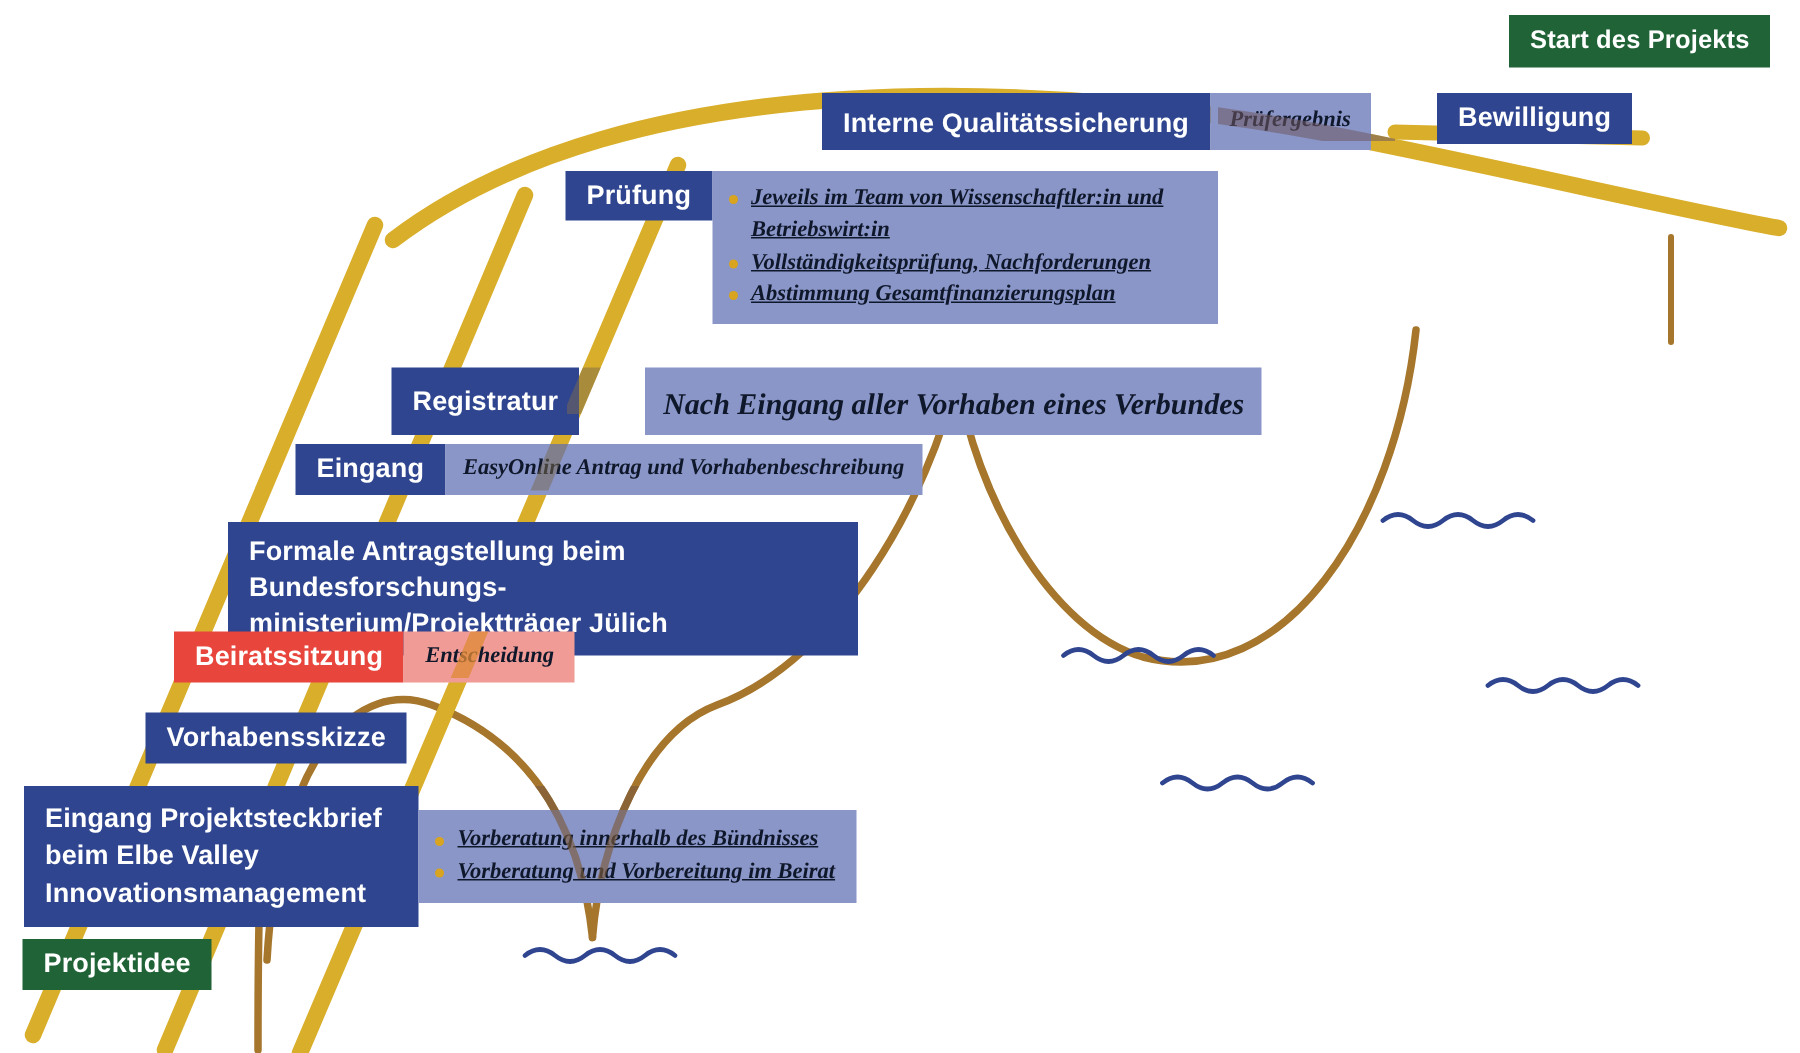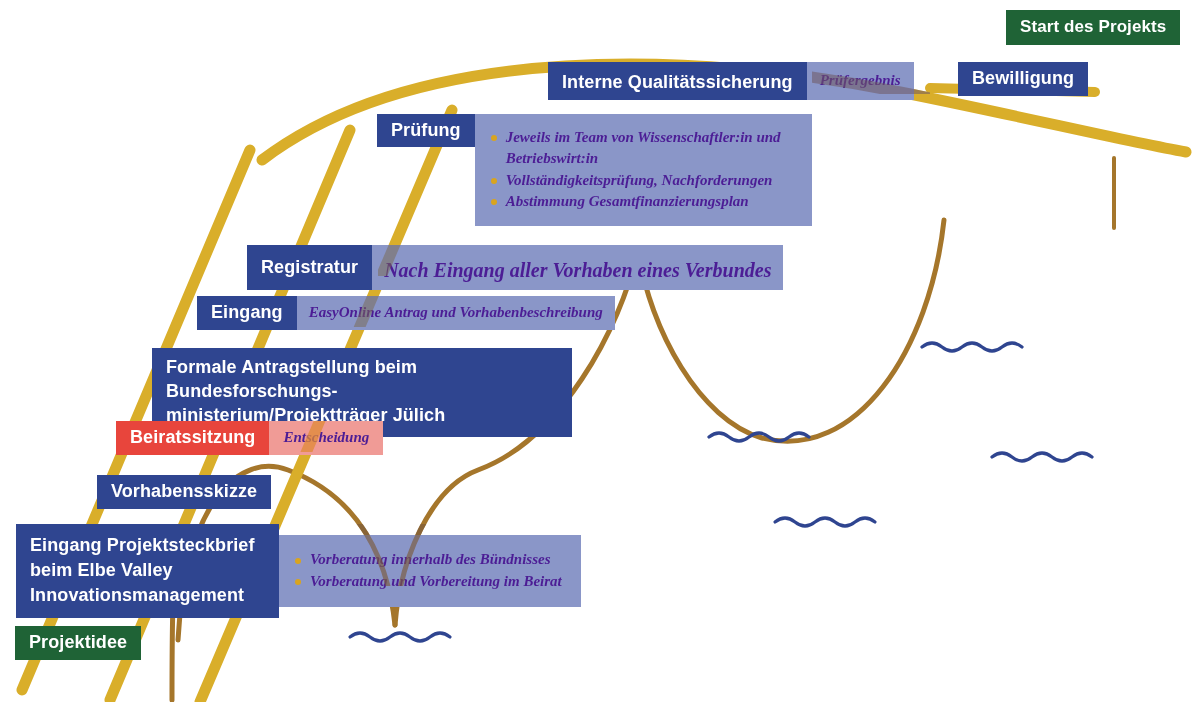--- a/index.html
+++ b/index.html
@@ -25,23 +25,23 @@
     font-weight:bold;
     display:flex;align-items:center;
     letter-spacing:.1px;
     white-space:pre-line;
   }
   .desc{
     display:flex;align-items:center;
     font-family:"Liberation Serif", serif;
     font-style:italic;
     font-weight:bold;
-    color:#4c1d95;
-  }
-  .desc ul{margin:5px;padding:0;list-style:none;}
+    color:#0f172a;
+  }
+  .desc ul{margin:0;padding:0;list-style:none;text-decoration:underline;}
   .desc li{
     position:relative;
     padding-left:16px;
     line-height:1.42;
   }
   .desc li::before{
     content:"";
     position:absolute;left:1px;top:.55em;
     width:6px;height:6px;border-radius:50%;
     background:#d9a41f;
@@ -63,21 +63,21 @@
   #row-iqs .badge{padding:10px 14px 7px;font-size:18px;}
   #row-iqs .desc{padding:6px 13px 7px;font-size:15px;}
 
   #row-bewilligung{left:958px;top:62px;}
   #row-bewilligung .badge{padding:6px 14px 7px;font-size:18px;}
 
   #row-pruefung{left:377px;top:114px;}
   #row-pruefung .badge{padding:6px 14px;font-size:18px;align-self:flex-start;}
   #row-pruefung .desc{padding:8px 14px 9px 10px;font-size:15px;width:313px;}
 
-  #row-registratur{left:247px;top:245px;}
+  #row-registratur{left:261px;top:245px;gap:44px;}
   #row-registratur .badge{padding:6px 14px 7px;font-size:18px;}
   #row-registratur .desc{padding:12px 12px 7px;font-size:20px;}
 
   #row-eingang{left:197px;top:296px;}
   #row-eingang .badge{padding:6px 14px 7px;font-size:18px;}
   #row-eingang .desc{padding:6px 12px 7px;font-size:15px;}
 
   #row-formale{left:152px;top:348px;}
   #row-formale .badge{padding:8px 14px 10px;font-size:18px;line-height:1.32;width:392px;}
 

